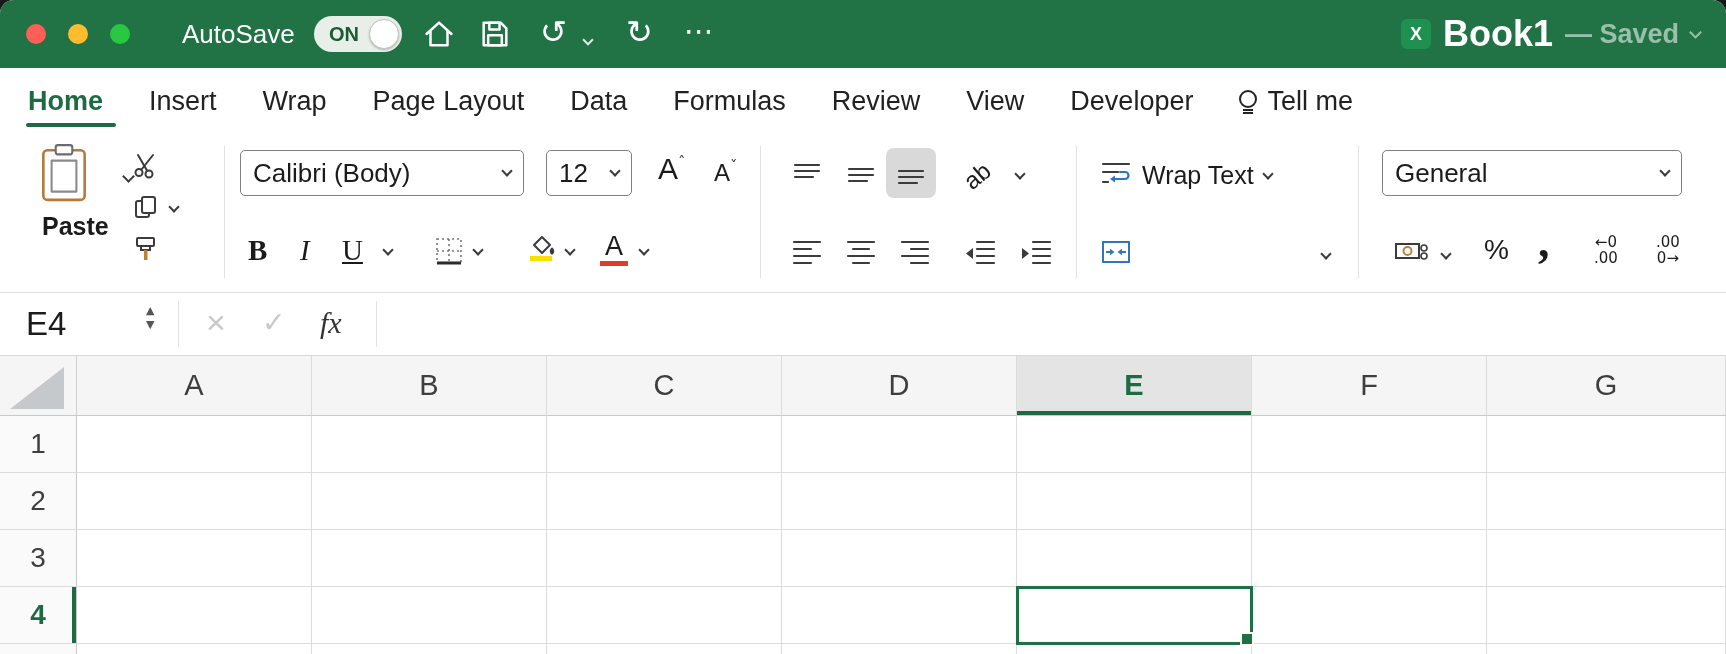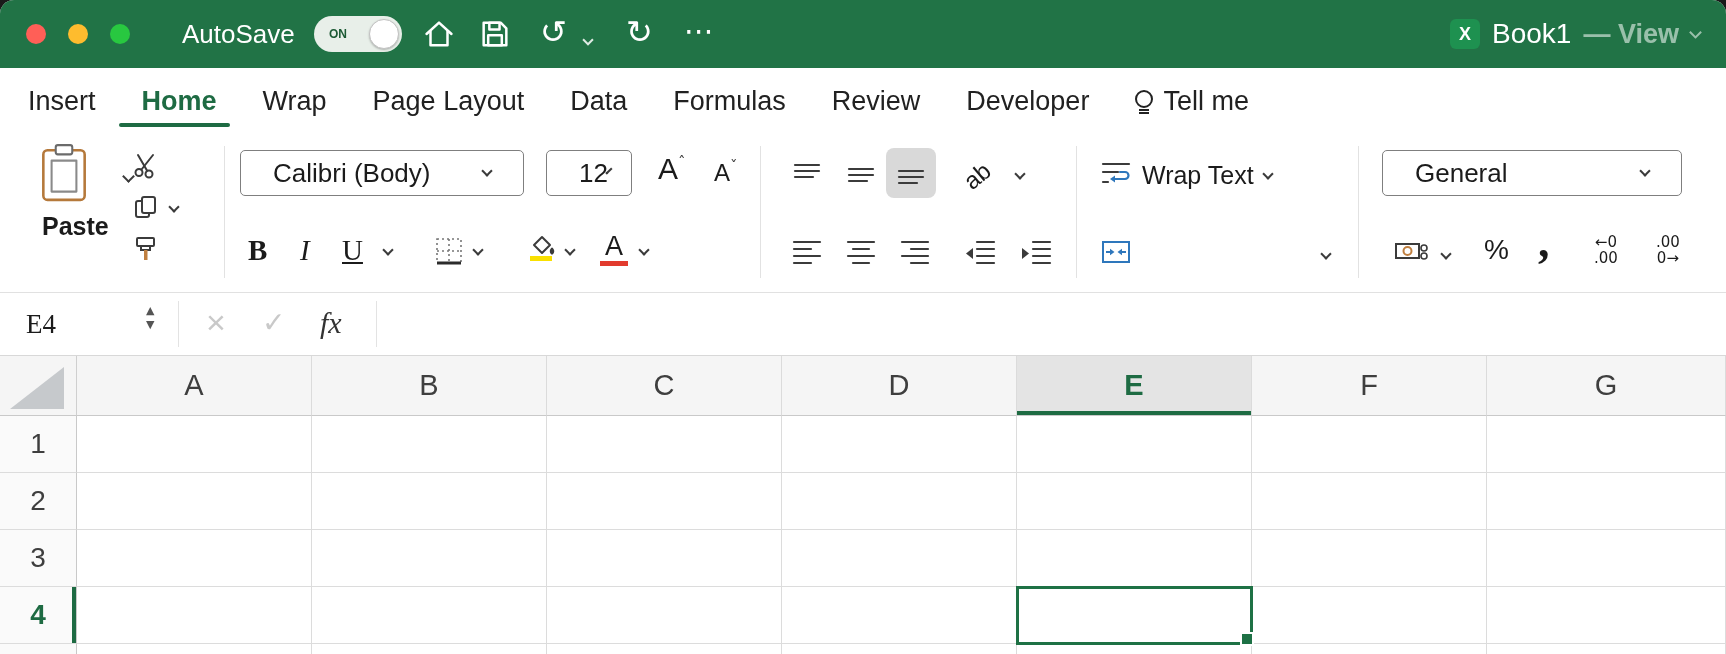--- a/index.html
+++ b/index.html
@@ -10,36 +10,36 @@
   
   .titlebar{position:absolute;left:0;top:0;width:100%;height:68px;background:#217346;}
   .light{position:absolute;top:24px;width:20px;height:20px;border-radius:50%;}
   .light.red{left:26px;background:#FF5F57;}
   .light.yellow{left:68px;background:#FEBC2E;}
   .light.green{left:110px;background:#28C840;}
   .autosave-label{position:absolute;left:182px;top:0;height:68px;line-height:68px;
        color:#fff;font-size:26px;font-weight:500;}
   .toggle{position:absolute;left:314px;top:16px;width:88px;height:36px;border-radius:18px;
        background:#E8EFE9;display:flex;align-items:center;}
-  .toggle .on{margin-left:15px;font-size:12px;font-weight:700;color:#1C5A34;}
+  .toggle .on{margin-left:15px;font-size:20px;font-weight:700;color:#1C5A34;}
   .toggle .knob{position:absolute;right:3px;top:3px;width:30px;height:30px;border-radius:50%;
        background:#fff;border:1px solid #C2C2C2;box-shadow:0 1px 2px rgba(0,0,0,.25);}
   .tb-ic{position:absolute;color:#fff;}
   .glyph{font-family:"DejaVu Sans",sans-serif;}
   .undo-g,.redo-g{font-size:32px;line-height:36px;}
   .ellipsis-g{font-size:30px;line-height:36px;letter-spacing:2px;}
   .chev{display:inline-block;width:9px;height:9px;border-right:2px solid #3B3B3B;
        border-bottom:2px solid #3B3B3B;transform:rotate(45deg);}
   .chev.w{border-color:rgba(255,255,255,.85);}
   .chev.f{border-color:rgba(255,255,255,.55);}
   .chev.s{width:8px;height:8px;}
   .doc-chip{position:absolute;right:26px;top:0;height:68px;display:flex;align-items:center;gap:12px;}
   .excel-logo{width:30px;height:30px;border-radius:6px;background:#1E9150;color:#fff;
        font-weight:700;font-size:18px;display:flex;align-items:center;justify-content:center;}
-  .doc-title{color:#fff;font-size:28px;font-weight:400;}
+  .doc-title{color:#fff;font-size:36px;font-weight:700;}
   .doc-status{color:rgba(255,255,255,.55);font-size:27px;font-weight:600;}
 
   
   .tabrow{position:absolute;left:0;top:68px;width:100%;height:66px;background:#fff;
        display:flex;align-items:stretch;padding-left:26px;}
   .tab{position:relative;display:flex;align-items:center;padding:0 23px;font-size:27px;color:#212121;}
   .tab:first-child{padding-left:2px;}
   .tab.active{color:#1E6B43;font-weight:700;}
   .tab.active::after{content:'';position:absolute;left:0;right:10px;bottom:7px;height:4px;
        border-radius:2px;background:#1E6B43;}
@@ -48,21 +48,21 @@
        border:2px solid #222;border-radius:50%;}
   .bulb::after{content:'';position:absolute;left:4px;top:20px;width:10px;height:2px;
        background:#222;box-shadow:0 3px 0 #222;}
 
   
   .ribbon{position:absolute;left:0;top:134px;width:100%;height:158px;background:#fff;}
   .ribbon .abs{position:absolute;}
   .vdiv{position:absolute;top:12px;bottom:14px;width:1px;background:#E2E2E2;}
   .d1{left:224px}.d2{left:760px}.d3{left:1076px}.d4{left:1358px}
   .combo{position:absolute;height:46px;border:1.5px solid #7F7F7F;border-radius:5px;background:#fff;
-       display:flex;align-items:center;padding:0 32px;font-size:26px;color:#1b1b1b;}
+       display:flex;align-items:center;padding:0 12px;font-size:26px;color:#1b1b1b;}
   .combo .chev{margin-left:auto;margin-top:-4px;}
   .c-font{left:240px;top:16px;width:284px;}
   .c-size{left:546px;top:16px;width:86px;}
   .c-num{left:1382px;top:16px;width:300px;}
   .paste{left:36px;top:8px;width:110px;font-weight:bold;}
   .paste-label{text-align:left;font-size:25px;color:#1b1b1b;margin-top:4px;padding-left:6px;}
   .paste .chev{position:absolute;left:88px;top:30px;}
   .cutcol{left:132px;top:16px;display:flex;flex-direction:column;gap:12px;}
   .cutrow{display:flex;align-items:center;gap:10px;height:30px;}
   .atext{font-size:30px;color:#1b1b1b;}
@@ -98,21 +98,21 @@
   .comma{left:1538px;top:82px;font-size:46px;font-weight:700;height:52px;line-height:52px;
        color:#1b1b1b;font-family:"Liberation Serif",serif;}
   .dec{display:flex;flex-direction:column;align-items:center;font-size:15px;line-height:16px;
        color:#1b1b1b;font-family:"DejaVu Sans",sans-serif;}
   .decl{left:1594px;top:100px}.decr{left:1656px;top:100px}
 
   
   .fbar{position:absolute;left:0;top:292px;width:100%;height:64px;background:#fff;
        border-top:1px solid #E1E1E1;border-bottom:1px solid #D8D8D8;}
   .fbar .abs{position:absolute;}
-  .nb-text{left:26px;top:0;height:62px;line-height:62px;font-size:27px;color:#1b1b1b;font-family:Liberation Serif, serif;}
+  .nb-text{left:26px;top:0;height:62px;line-height:62px;font-size:33px;color:#1b1b1b;}
   .stepper{left:146px;top:12px;display:flex;flex-direction:column;gap:2px;align-items:center;
        color:#555;font-size:11px;line-height:12px;}
   .fdiv{position:absolute;top:8px;bottom:8px;width:1px;background:#E3E3E3;}
   .fd1{left:178px}.fd2{left:376px}
   .cancel{left:206px;top:0;height:60px;line-height:58px;font-size:34px;color:#C9C9C9;}
   .confirm{left:262px;top:0;height:60px;line-height:60px;font-size:28px;color:#C9C9C9;}
   .fx{left:320px;top:0;height:60px;line-height:60px;font-size:30px;font-style:italic;
        color:#333;font-family:"Liberation Serif",serif;}
   .finput{left:394px;right:10px;top:6px;bottom:6px;}
 
@@ -171,46 +171,49 @@
       </svg>
     </span>
     <span class="tb-ic glyph undo-g" style="left:540px;top:14px;">↺</span>
     <span class="tb-ic" style="left:584px;top:30px;"><span class="chev w s"></span></span>
     <span class="tb-ic glyph redo-g" style="left:626px;top:14px;">↻</span>
     <span class="tb-ic glyph ellipsis-g" style="left:684px;top:13px;">⋯</span>
 
     <div class="doc-chip">
       <span class="excel-logo">X</span>
       <span class="doc-title">Book1</span>
-      <span class="doc-status">— View</span>
+      <span class="doc-status">— Saved</span>
       <span class="chev f" style="margin-top:-4px;"></span>
     </div>
   </header>
 
   <nav class="tabrow">
-      <div class="tab">
-        <span>Insert</span>
-      </div>
       <div class="tab active">
         <span>Home</span>
       </div>
       <div class="tab">
+        <span>Insert</span>
+      </div>
+      <div class="tab">
         <span>Wrap</span>
       </div>
       <div class="tab">
         <span>Page Layout</span>
       </div>
       <div class="tab">
         <span>Data</span>
       </div>
       <div class="tab">
         <span>Formulas</span>
       </div>
       <div class="tab">
         <span>Review</span>
+      </div>
+      <div class="tab">
+        <span>View</span>
       </div>
       <div class="tab">
         <span>Developer</span>
       </div>
       <div class="tab">
         <span class="bulb"></span>
         <span>Tell me</span>
       </div>
     </nav>
 

